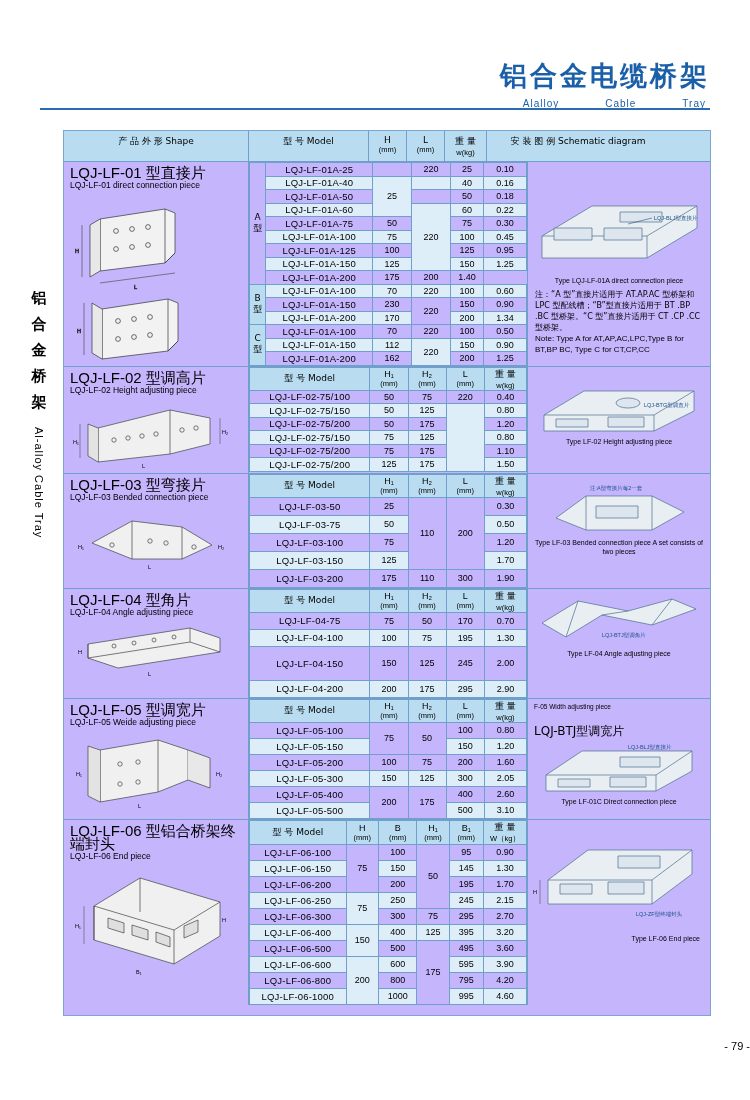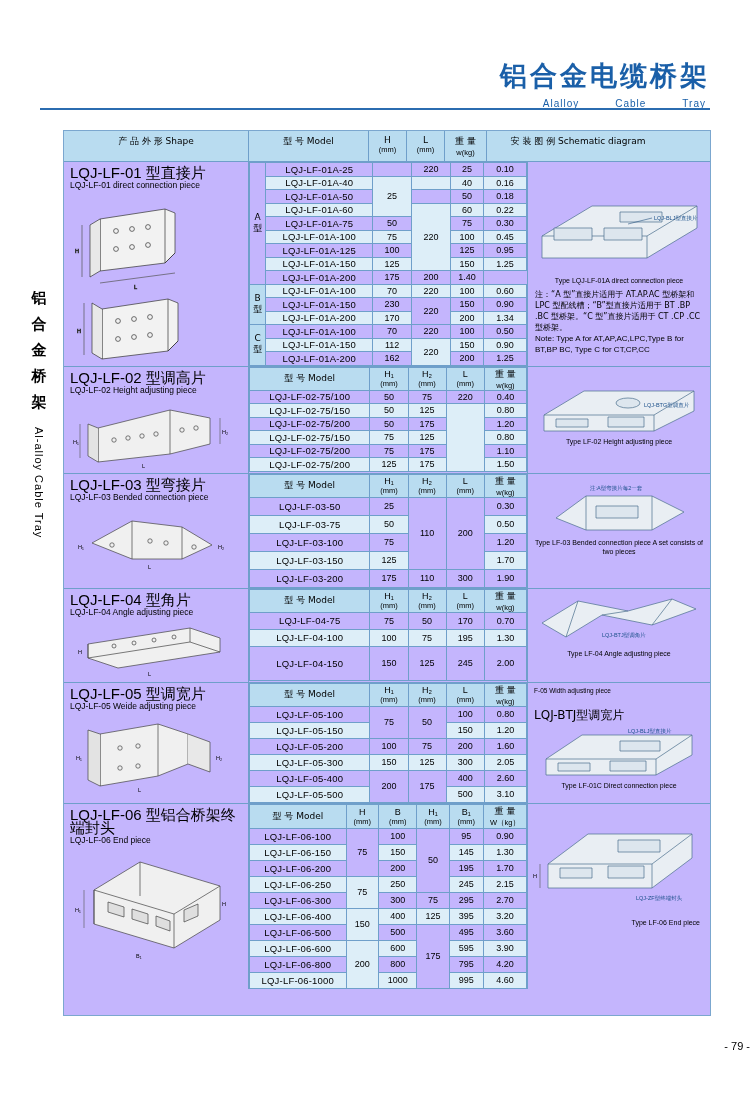--- a/index.html
+++ b/index.html
@@ -22,21 +22,21 @@
     padding-right: 40px;
     font-size: 27px;
     font-weight: bold;
     color: #1a5fa8;
     letter-spacing: 3px;
     font-family: "DejaVu Sans", sans-serif;
   }
   .header-sub {
     display: flex;
     justify-content: flex-end;
-    gap: 36px;
+    gap: 46px;
     padding-right: 44px;
     margin-top: 4px;
     font-size: 10px;
     color: #1a5fa8;
     letter-spacing: 1px;
   }
   .header-rule {
     position: absolute; left: 40px; top: 108px; width: 670px;
     height: 2px; background: #2b6cb0;
   }
@@ -558,20 +558,27 @@
                 <td>75</td>
                 <td>195</td>
                 <td>1.30</td>
               </tr>
             <tr style="height:34px">
                 <td class="model">LQJ-LF-04-150</td>
                 <td>150</td>
                 <td>125</td>
                 <td>245</td>
                 <td>2.00</td>
+              </tr>
+            <tr class="alt" style="height:17px">
+                <td class="model">LQJ-LF-04-200</td>
+                <td>200</td>
+                <td>175</td>
+                <td>295</td>
+                <td>2.90</td>
               </tr>
           </tbody>
         </table>
       </div>
       <div class="col-diagram">
         <svg width="174" height="56" viewBox="0 0 174 56">
           <g stroke="#4a6e8c" fill="#e9eef3" stroke-width="0.7">
             <path d="M10 30 L46 8 L96 18 L140 6 L164 16 L120 32 L70 22 L34 44 Z"></path>
             <path d="M46 8 L34 44 M96 18 L70 22 M140 6 L120 32" fill="none"></path>
           </g>

